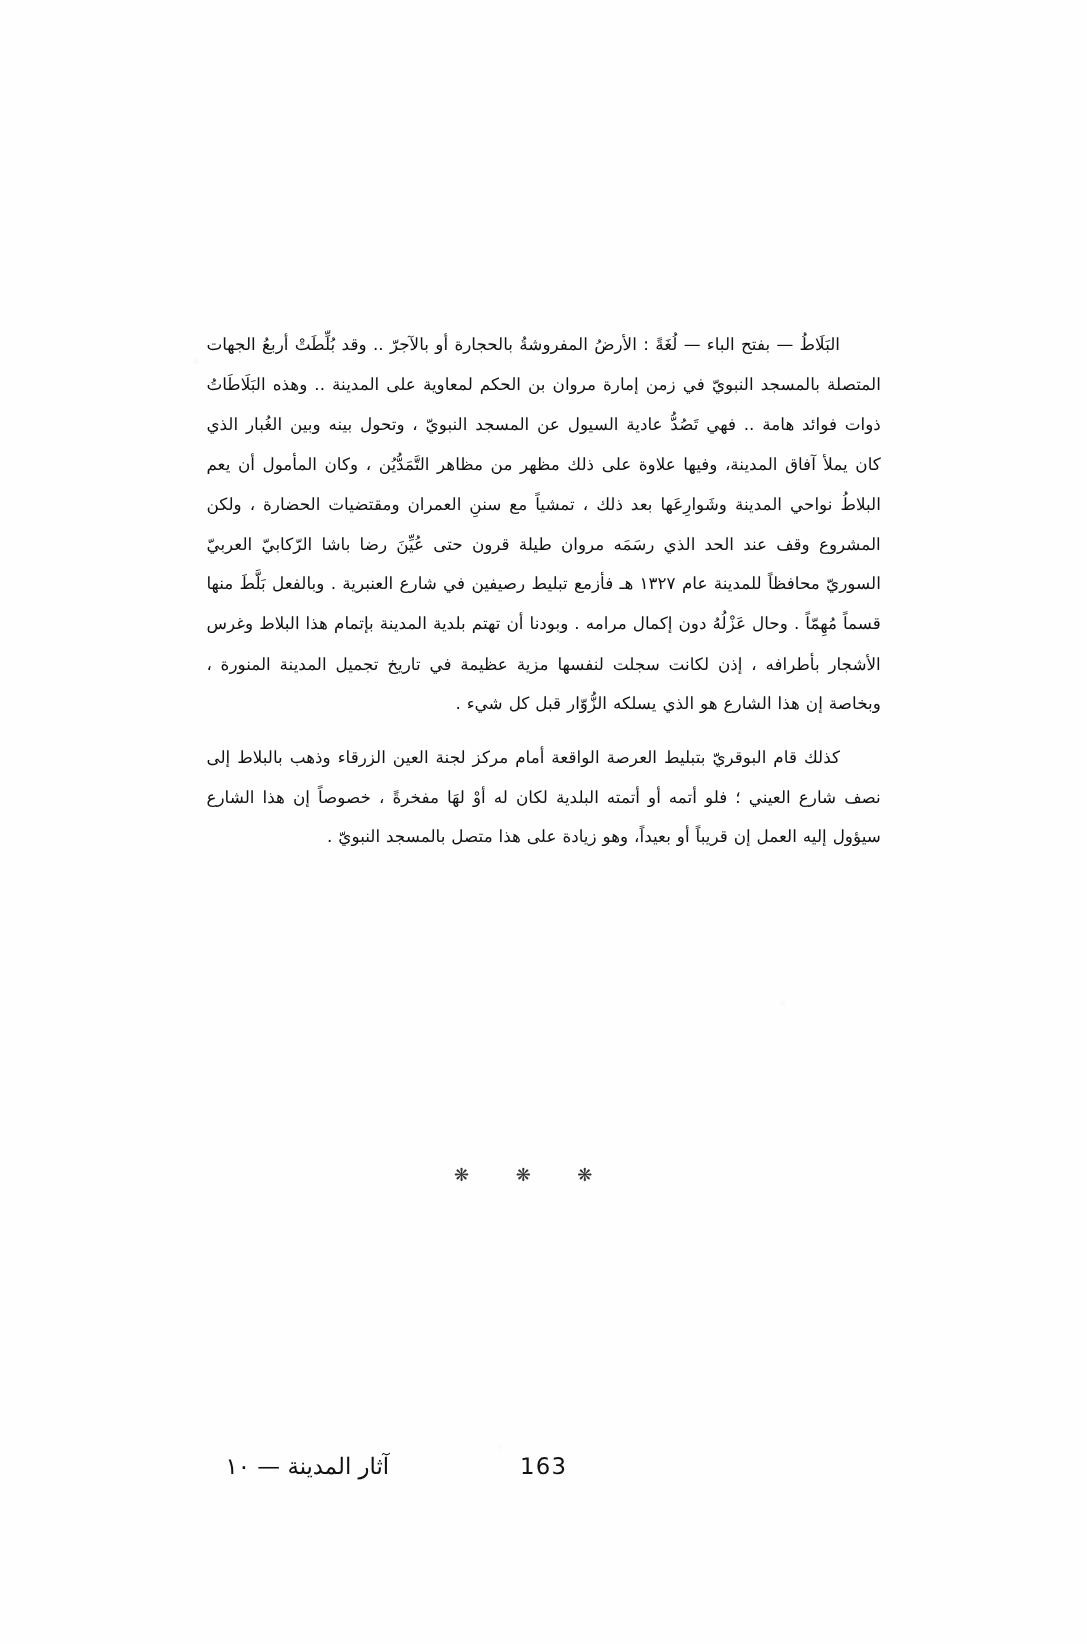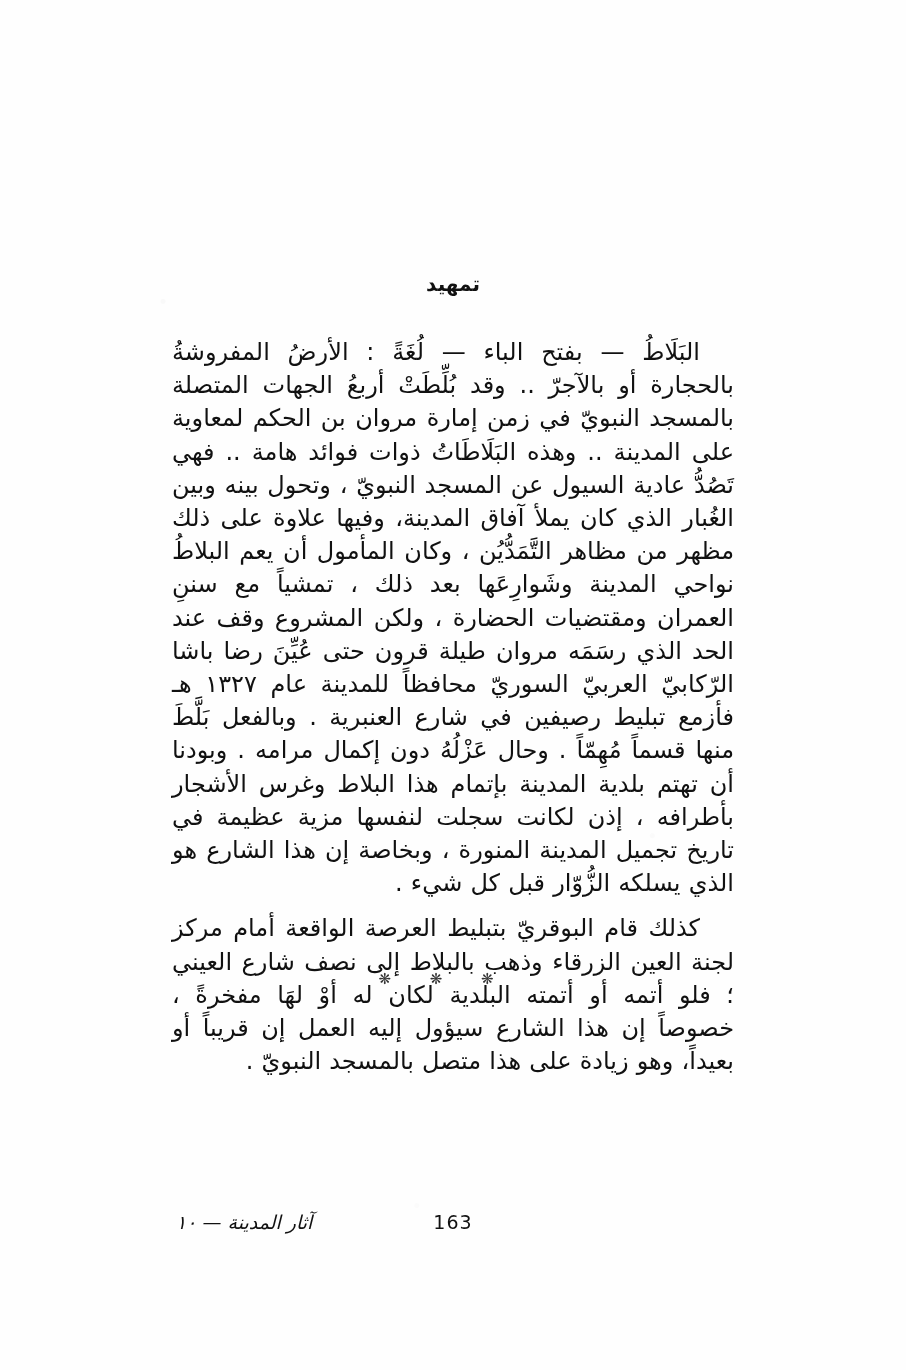--- a/index.html
+++ b/index.html
@@ -39,21 +39,21 @@
     text-align: center;
     font-size: 20px;
     font-weight: 700;
     letter-spacing: 0.5px;
     margin: 0 0 40px 0;
     line-height: 1.2;
   }
 
   .para {
     margin: 0 0 12px 0;
-    font-size: 24px;
+    font-size: 14px;
     line-height: 33.2px;
     text-align: justify;
     text-align-last: right;
     text-justify: inter-word;
     word-spacing: 0.5px;
   }
   .para.first-indent {
     text-indent: 34px;
   }
 
@@ -84,42 +84,40 @@
   .footer-page-number {
     position: absolute;
     left: 0;
     right: 0;
     top: 0;
     text-align: center;
     letter-spacing: 1px;
   }
   .footer-book-line {
     position: absolute;
-    left: 4px;
+    left: 16px;
     top: 0;
     text-align: left;
     white-space: nowrap;
     direction: rtl;
-    font-style: italic;
   }
 
   
   .textblock, .footer {
     -webkit-font-smoothing: antialiased;
     text-rendering: optimizeLegibility;
   }
 </style>
 </head>
 <body>
 
 <div class="page">
 
   <div class="textblock">
 
-    <h1 class="doc-title">تمهيد</h1>
 
     <p class="para first-indent">البَلَاطُ — بفتح الباء — لُغَةً : الأرضُ المفروشةُ بالحجارة أو بالآجرّ .. وقد بُلِّطَتْ أربعُ الجهات المتصلة بالمسجد النبويّ في زمن إمارة مروان بن الحكم لمعاوية على المدينة .. وهذه البَلَاطَاتُ ذوات فوائد هامة .. فهي تَصُدُّ عادية السيول عن المسجد النبويّ ، وتحول بينه وبين الغُبار الذي كان يملأ آفاق المدينة، وفيها علاوة على ذلك مظهر من مظاهر التَّمَدُّيُن ، وكان المأمول أن يعم البلاطُ نواحي المدينة وشَوارِعَها بعد ذلك ، تمشياً مع سننِ العمران ومقتضيات الحضارة ، ولكن المشروع وقف عند الحد الذي رسَمَه مروان طيلة قرون حتى عُيِّنَ رضا باشا الرّكابيّ العربيّ السوريّ محافظاً للمدينة عام ١٣٢٧ هـ فأزمع تبليط رصيفين في شارع العنبرية . وبالفعل بَلَّطَ منها قسماً مُهِمّاً . وحال عَزْلُهُ دون إكمال مرامه . وبودنا أن تهتم بلدية المدينة بإتمام هذا البلاط وغرس الأشجار بأطرافه ، إذن لكانت سجلت لنفسها مزية عظيمة في تاريخ تجميل المدينة المنورة ، وبخاصة إن هذا الشارع هو الذي يسلكه الزُّوّار قبل كل شيء .</p>
 
     <p class="para first-indent">كذلك قام البوقريّ بتبليط العرصة الواقعة أمام مركز لجنة العين الزرقاء وذهب بالبلاط إلى نصف شارع العيني ؛ فلو أتمه أو أتمته البلدية لكان له أوْ لهَا مفخرةً ، خصوصاً إن هذا الشارع سيؤول إليه العمل إن قريباً أو بعيداً، وهو زيادة على هذا متصل بالمسجد النبويّ .</p>
 
     <div class="ornament" style="top: 700px;">❋ ❋ ❋</div>
 
   </div>
 
   <div class="footer">

